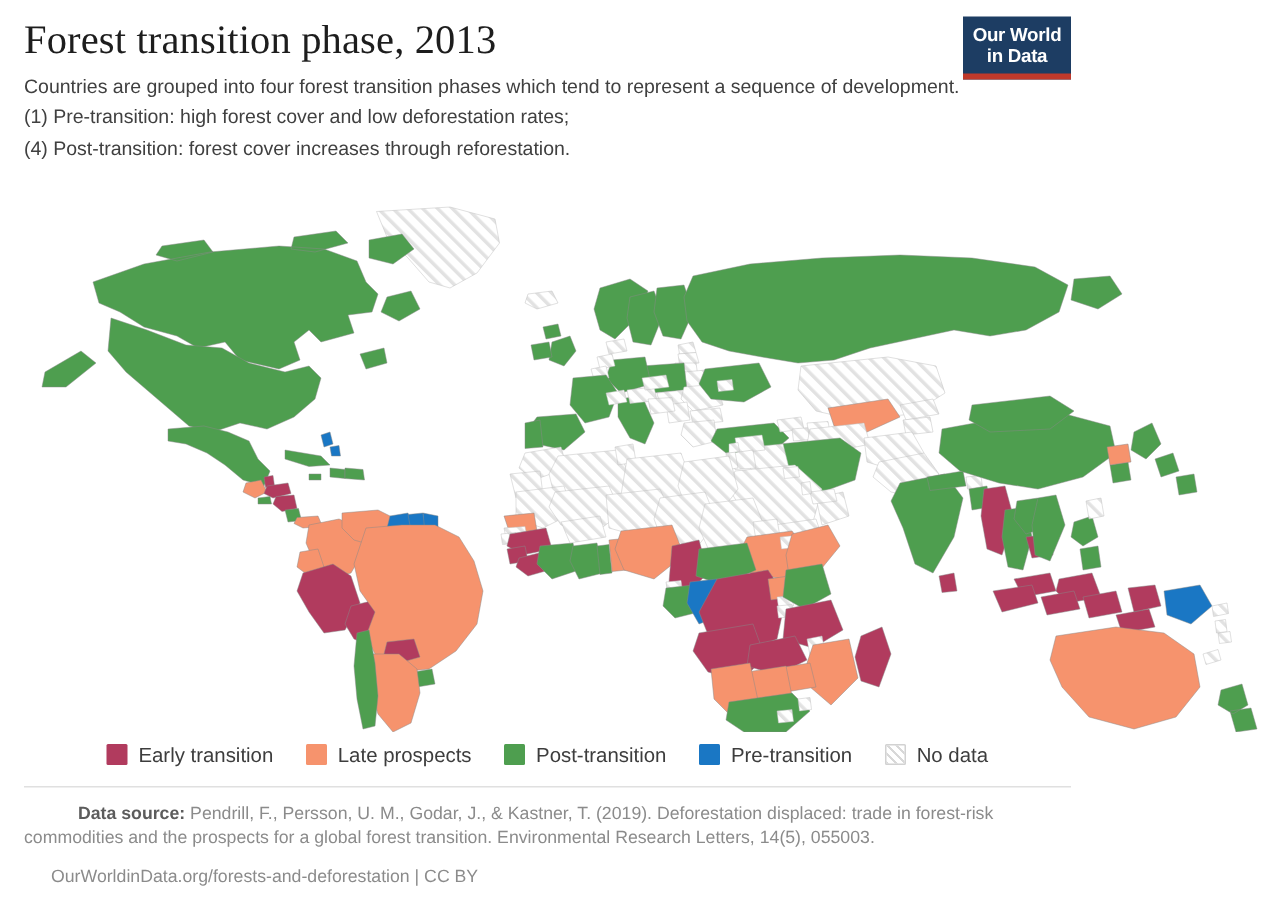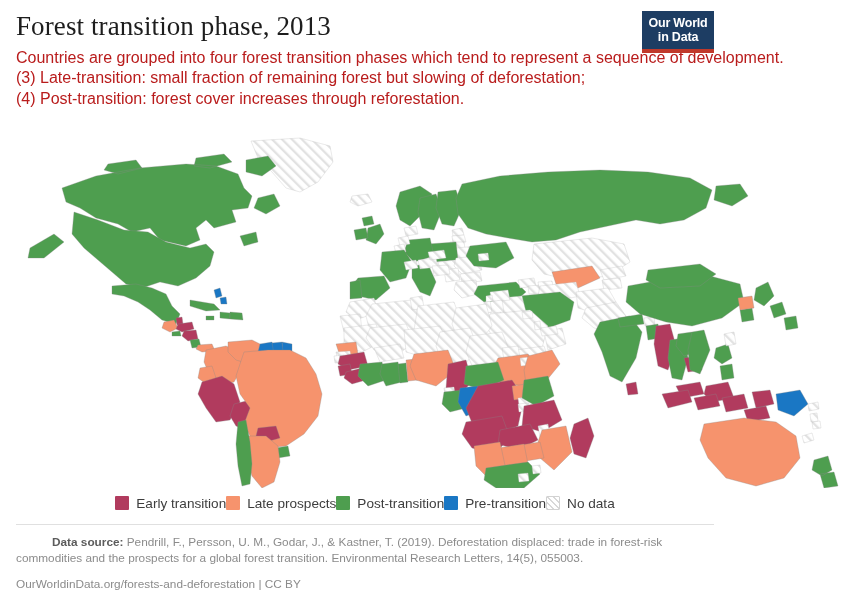--- a/index.html
+++ b/index.html
@@ -11,21 +11,21 @@
   .chart{position:relative;width:730px;height:600px;box-sizing:border-box;}
 
   
   .header{position:absolute;left:16px;top:10px;right:16px;}
   .title{
     font-family:"Liberation Serif","DejaVu Serif",serif;
     font-size:27px;line-height:32px;color:#1d1d1d;font-weight:400;
     letter-spacing:.1px;margin:0;
   }
   .subtitle{
-    margin:6px 0 0 0;font-size:16px;line-height:20.4px;color:#b91c1c;font-weight:400;
+    margin:6px 0 0 0;font-size:13px;line-height:20.4px;color:#404040;font-weight:400;
   }
   .subtitle div{white-space:nowrap;}
 
   
   .owid-logo{
     position:absolute;right:16px;top:11px;width:72px;height:42px;
     background:#1d3d63;box-sizing:border-box;border-bottom:4px solid #c0392b;
     display:flex;flex-direction:column;align-items:center;justify-content:center;
     padding-bottom:1px;
   }
@@ -36,47 +36,47 @@
 
   
   .map-wrap{position:absolute;left:0;top:136px;width:850px;height:352px;}
   .map-wrap svg{display:block;width:100%;height:100%;}
   .country{stroke:#8a8a8a;stroke-width:.32;stroke-linejoin:round;vector-effect:non-scaling-stroke;}
   .nodata{stroke:#bdbdbd;stroke-width:.32;vector-effect:non-scaling-stroke;}
 
   
   .legend{
     position:absolute;left:0;right:0;top:492px;height:22px;
-    display:flex;align-items:center;justify-content:center;
+    display:flex;align-items:center;justify-content:center;gap:22px;
   }
   .legend-item{display:flex;align-items:center;gap:7px;}
   .swatch{width:14px;height:14px;display:block;border-radius:1px;}
   .swatch.hatch{
     background:#fff;border:1px solid #d2d2d2;box-sizing:border-box;
     background-image:repeating-linear-gradient(45deg,#d8d8d8 0 1.3px,rgba(0,0,0,0) 1.3px 4.2px);
   }
   .legend-label{font-size:13.6px;color:#3d3d3d;white-space:nowrap;}
 
   
   .footer{position:absolute;left:16px;right:16px;top:524px;}
   .rule{height:1px;background:#e0e0e0;margin:0 0 9px 0;}
   .source{font-size:11.8px;line-height:16.4px;color:#8b8b8b;margin:0;}
   .source b{color:#5c5c5c;font-weight:700;margin-left:36px;}
-  .url{font-size:11.8px;line-height:16.4px;color:#8b8b8b;margin:9px 0 0 0;}
+  .url{font-size:11.8px;line-height:16.4px;color:#8b8b8b;margin:9px 0 0 18px;}
 </style>
 </head>
 <body>
 
 <div class="chart">
 
   <div class="header">
     <h1 class="title">Forest transition phase, 2013</h1>
     <div class="subtitle">
       <div>Countries are grouped into four forest transition phases which tend to represent a sequence of development.</div>
-      <div>(3) Late-transition: small fraction of remaining forest but slowing of deforestation;</div>
+      <div>(1) Pre-transition: high forest cover and low deforestation rates;</div>
       <div>(4) Post-transition: forest cover increases through reforestation.</div>
     </div>
   </div>
 
   <div class="owid-logo">
     <span>Our World</span>
     <span>in Data</span>
   </div>
 
   <div class="map-wrap">

